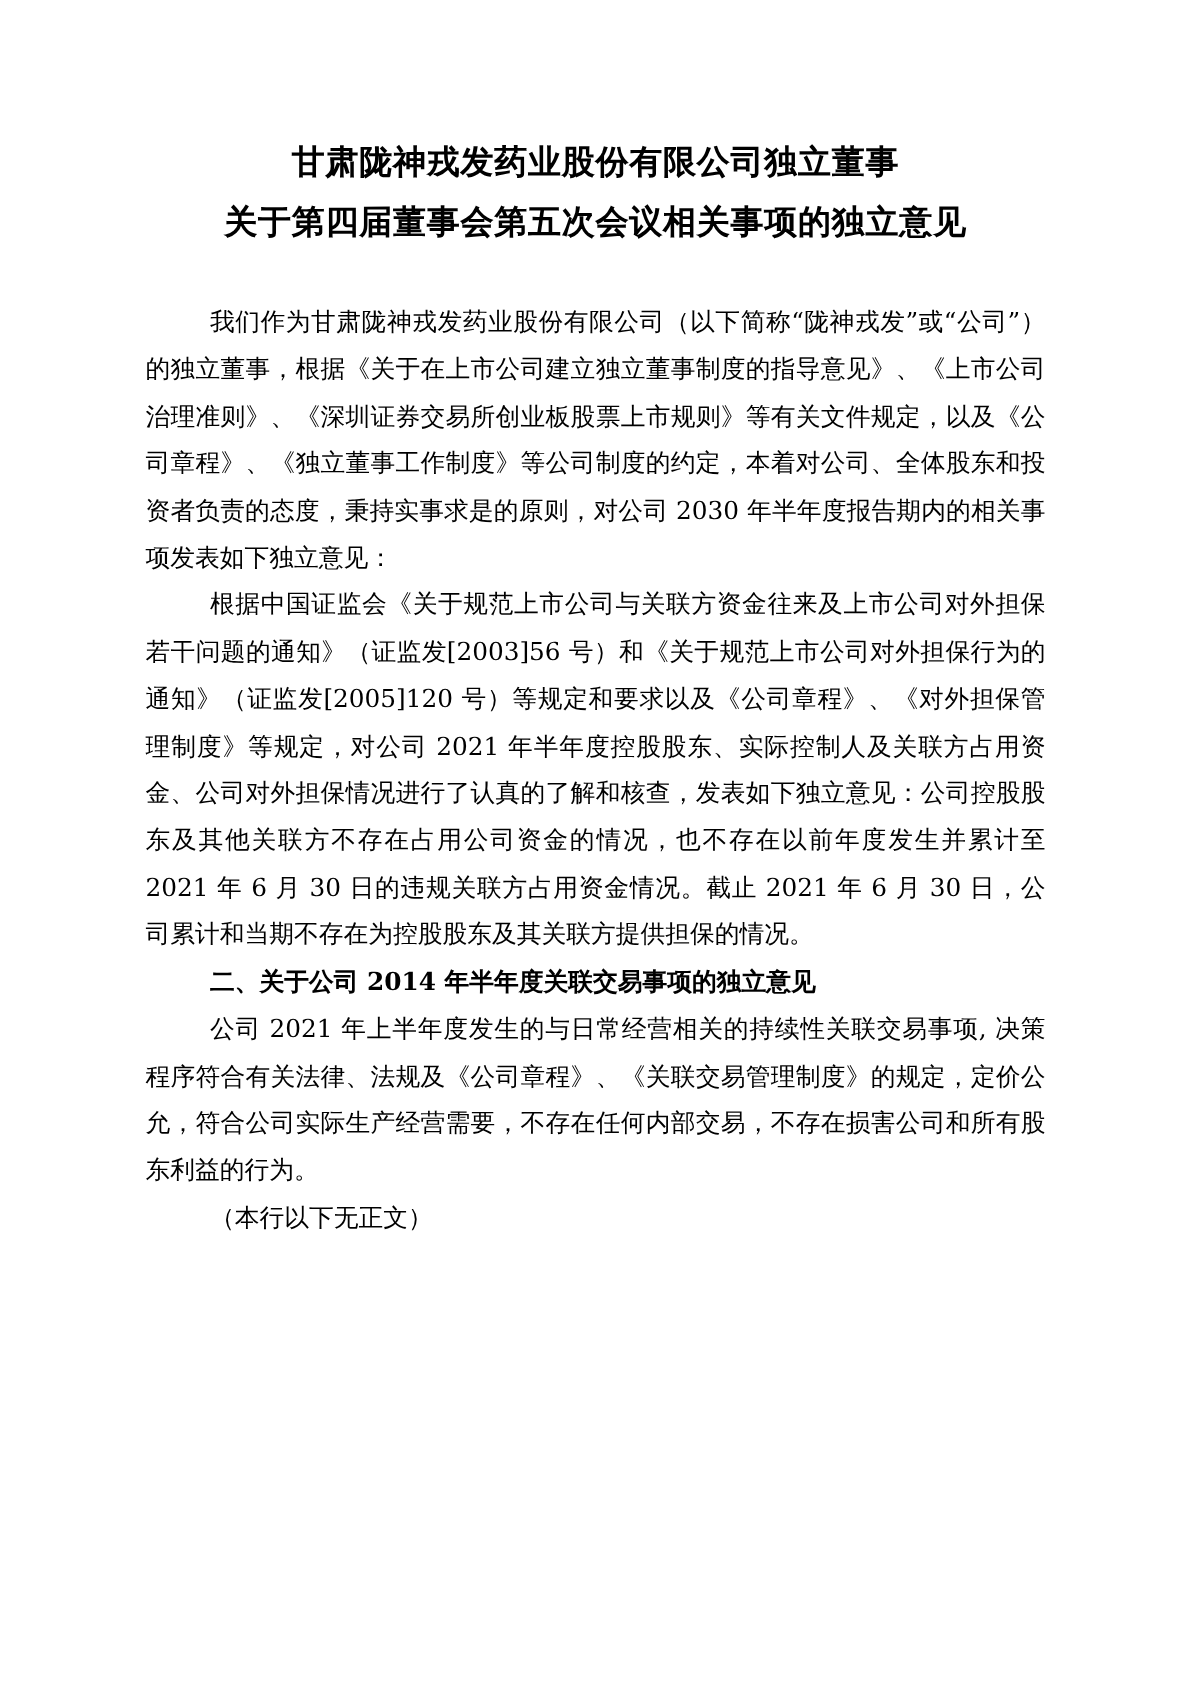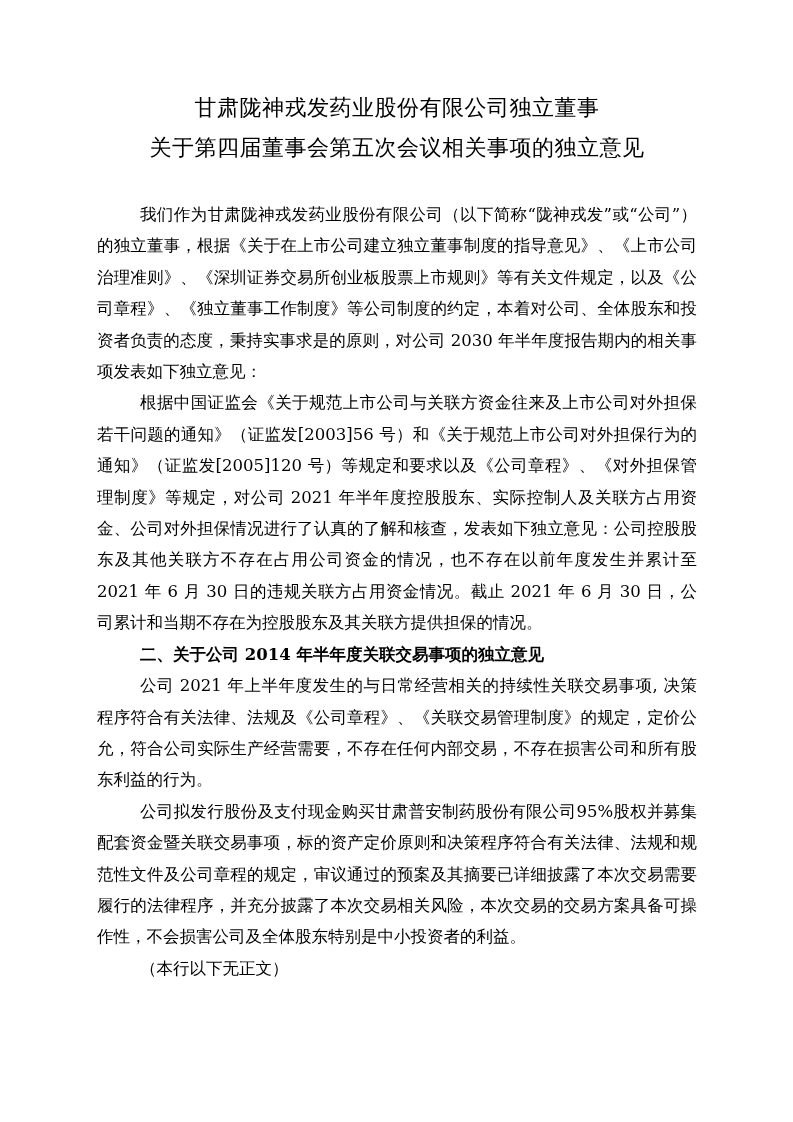--- a/index.html
+++ b/index.html
@@ -16,21 +16,21 @@
     width: 793px;
     height: 1122px;
     background: #ffffff;
     color: #000000;
     font-family: "DejaVu Serif", "Liberation Serif", serif;
     overflow: hidden;
     padding: 88px 96px 0 97px;
   }
   .title-block {
     text-align: center;
-    font-weight: 400;
+    font-weight: 700;
     font-size: 22px;
     line-height: 40px;
     margin: 0 0 31px 0;
     letter-spacing: 0.5px;
   }
   .content {
     font-size: 16.5px;
     line-height: 31.4px;
     text-align: justify;
     text-justify: inter-ideograph;
@@ -50,16 +50,15 @@
 <div class="page">
   <div class="title-block">
     <div>甘肃陇神戎发药业股份有限公司独立董事</div>
     <div>关于第四届董事会第五次会议相关事项的独立意见</div>
   </div>
   <div class="content">
       <p class="body">我们作为甘肃陇神戎发药业股份有限公司（以下简称“陇神戎发”或“公司”）的独立董事，根据《关于在上市公司建立独立董事制度的指导意见》、《上市公司治理准则》、《深圳证券交易所创业板股票上市规则》等有关文件规定，以及《公司章程》、《独立董事工作制度》等公司制度的约定，本着对公司、全体股东和投资者负责的态度，秉持实事求是的原则，对公司 2030 年半年度报告期内的相关事项发表如下独立意见：</p>
       <p class="body">根据中国证监会《关于规范上市公司与关联方资金往来及上市公司对外担保若干问题的通知》（证监发[2003]56 号）和《关于规范上市公司对外担保行为的通知》（证监发[2005]120 号）等规定和要求以及《公司章程》、《对外担保管理制度》等规定，对公司 2021 年半年度控股股东、实际控制人及关联方占用资金、公司对外担保情况进行了认真的了解和核查，发表如下独立意见：公司控股股东及其他关联方不存在占用公司资金的情况，也不存在以前年度发生并累计至 2021 年 6 月 30 日的违规关联方占用资金情况。截止 2021 年 6 月 30 日，公司累计和当期不存在为控股股东及其关联方提供担保的情况。</p>
       <p class="heading">二、关于公司 2014 年半年度关联交易事项的独立意见</p>
       <p class="body">公司 2021 年上半年度发生的与日常经营相关的持续性关联交易事项, 决策程序符合有关法律、法规及《公司章程》、《关联交易管理制度》的规定，定价公允，符合公司实际生产经营需要，不存在任何内部交易，不存在损害公司和所有股东利益的行为。</p>
-      <p class="body">公司拟发行股份及支付现金购买甘肃普安制药股份有限公司95%股权并募集配套资金暨关联交易事项，标的资产定价原则和决策程序符合有关法律、法规和规范性文件及公司章程的规定，审议通过的预案及其摘要已详细披露了本次交易需要履行的法律程序，并充分披露了本次交易相关风险，本次交易的交易方案具备可操作性，不会损害公司及全体股东特别是中小投资者的利益。</p>
       <p class="body">（本行以下无正文）</p>
     </div>
 </div>
 
 </body></html>

